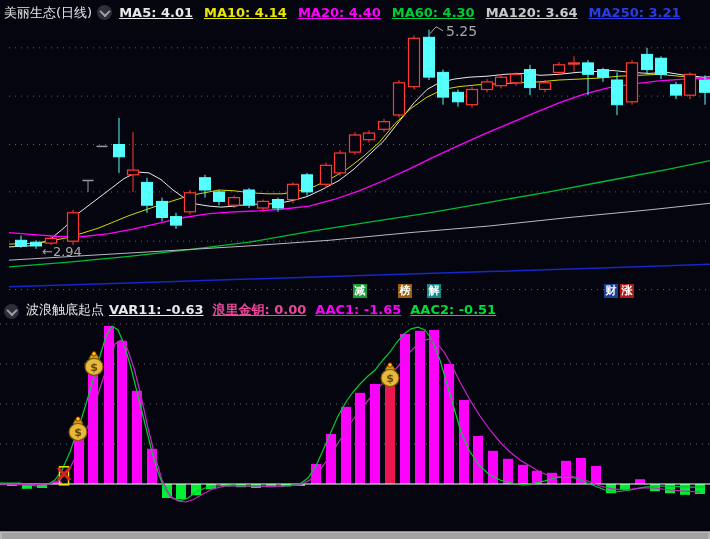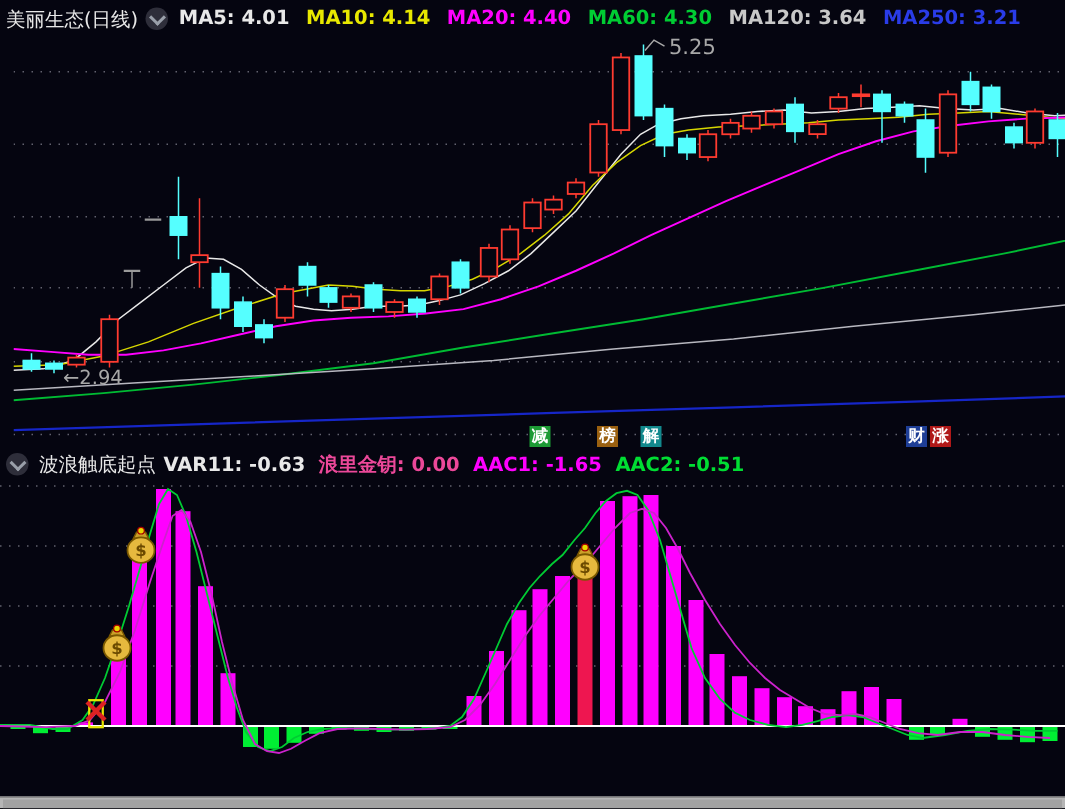--- a/index.html
+++ b/index.html
@@ -5,23 +5,23 @@
   html,body{margin:0;padding:0;background:#000;}
   #app{position:relative;width:710px;height:539px;background:#050510;overflow:hidden;
        font-family:"DejaVu Sans","Liberation Sans",sans-serif;}
   .topbar{position:absolute;top:0;left:0;width:710px;height:25px;display:flex;align-items:center;
           font-size:13px;color:#d8d8d8;padding-left:4px;box-sizing:border-box;white-space:nowrap;text-align:center;}
   .title{color:#e8e8e8;margin-right:5px;}
   .chev{width:15px;height:15px;border-radius:50%;background:#2e2e3a;display:inline-flex;
         align-items:center;justify-content:center;margin-right:7px;flex:0 0 auto;}
   .chev i{display:block;width:6px;height:6px;border-left:2px solid #9aa0aa;border-bottom:2px solid #9aa0aa;
           transform:rotate(-45deg) translate(1px,-1px);}
-  .ma-item{margin-right:11px;font-weight:bold;}
+  .ma-item{margin-right:11px;font-weight:bold;text-decoration:underline;}
   #main-chart{position:absolute;top:25px;left:9px;width:710px;height:276px;}
-  #ind-header{position:absolute;top:300px;left:0;width:710px;height:19px;display:flex;align-items:center;
+  #ind-header{position:absolute;top:300px;left:0;width:710px;height:19px;display:flex;align-items:flex-end;
               font-size:13px;color:#d8d8d8;padding-left:4px;box-sizing:border-box;white-space:nowrap;}
   #ind-header .ma-item{margin-right:9px;}
   #ind-chart{position:absolute;top:319px;left:0;width:710px;height:212px;}
   svg{display:block;}
   .badge{position:absolute;width:14px;height:14px;font-size:11px;line-height:14px;text-align:center;
          color:#fff;font-weight:bold;}
   #scrollbar{position:absolute;left:0;top:531px;width:710px;height:8px;background:#b6b6b6;
              border-top:1px solid #8d8d8d;box-sizing:border-box;}
   #scroll-thumb{position:absolute;left:2px;top:1px;width:706px;height:6px;background:#a2a2a2;}
 </style>

